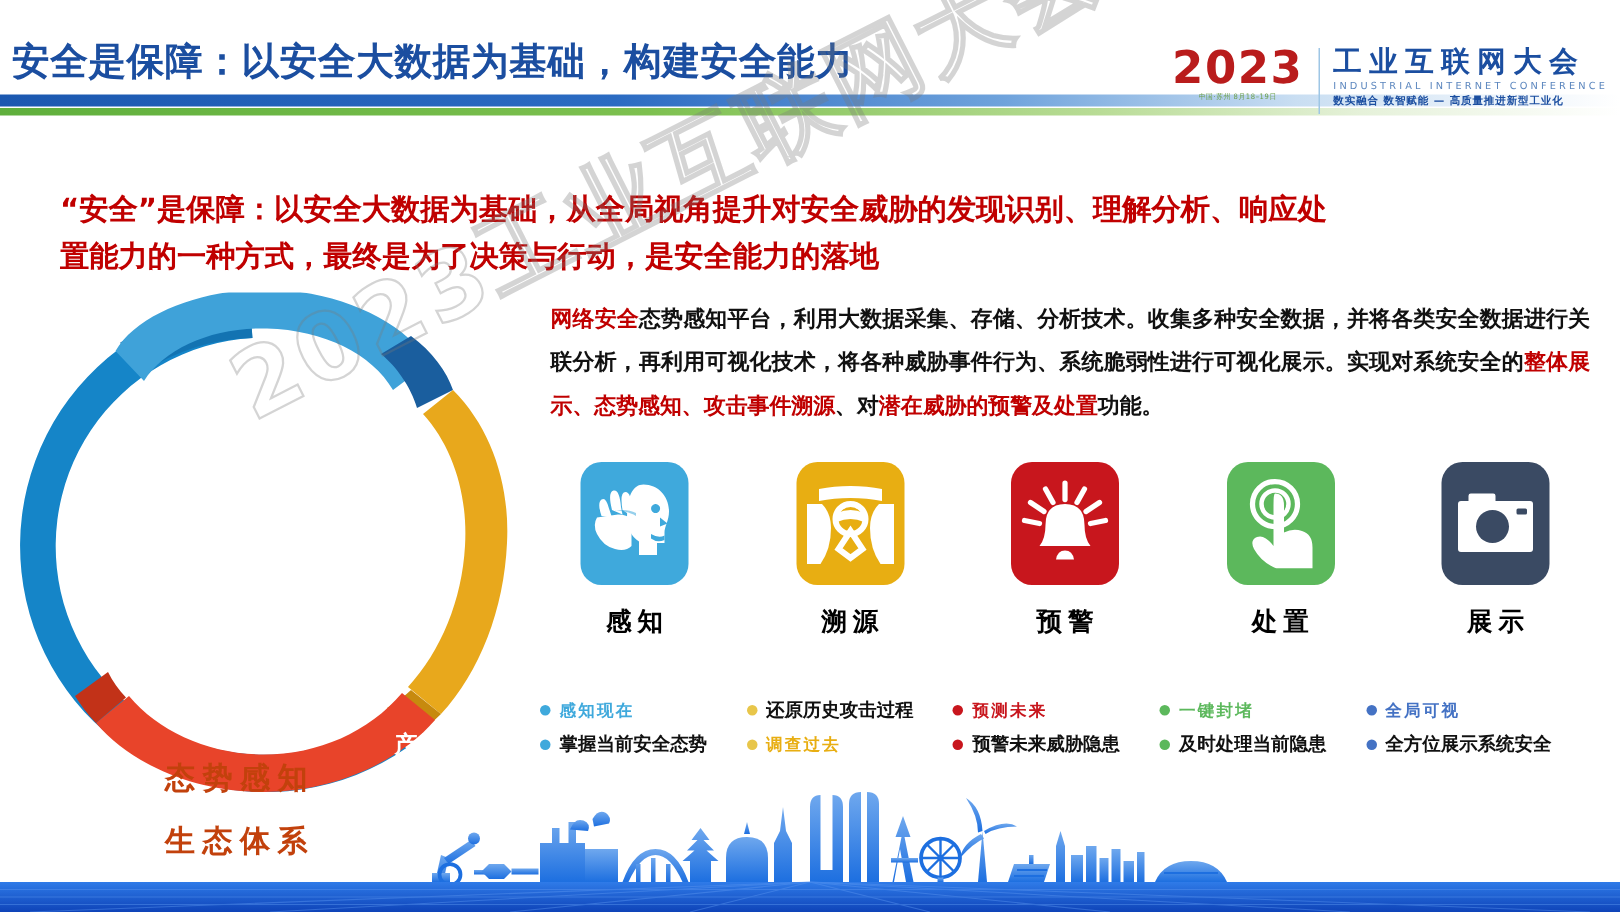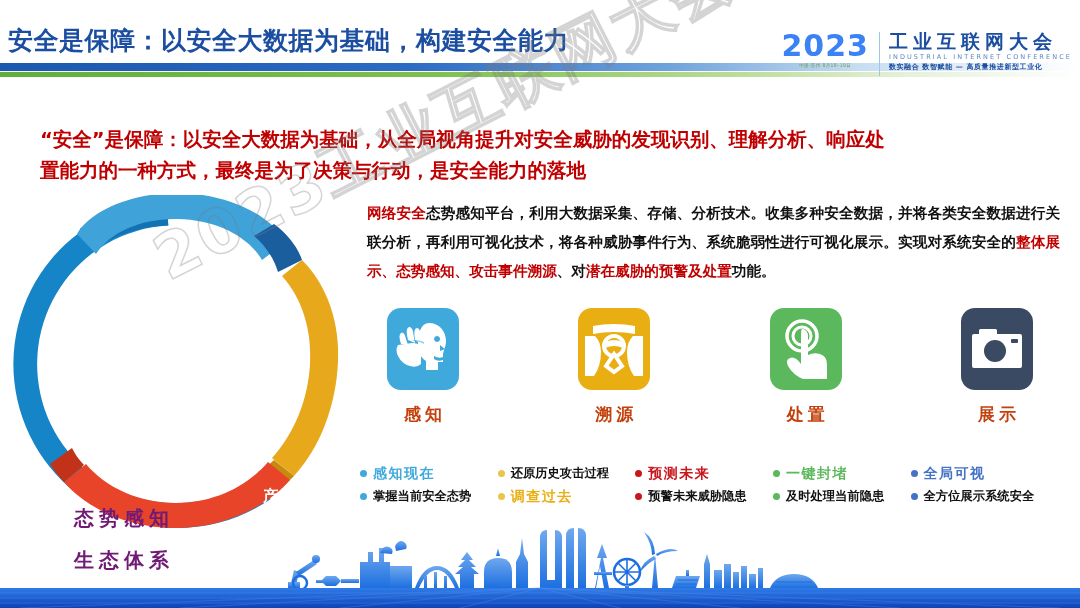--- a/index.html
+++ b/index.html
@@ -29,21 +29,21 @@
   }
   #rule-green {
     position: absolute; left: 0; top: 72px; width: 1080px; height: 5px;
     background: linear-gradient(to right, #5FAF3C 0%, #7DC04F 40%, #B9DC96 68%, #E5F1D9 84%, #ffffff 100%);
   }
 
   
   #logo { position: absolute; right: 8px; top: 30px; height: 50px; display: flex; align-items: flex-start; }
   #logo-left { position: relative; padding-right: 10px; text-align: center; }
   #logo-year {
-    font-size: 30px; font-weight: bold; color: #3b82f6;
+    font-size: 30px; font-weight: bold; color: #b91c1c;
     letter-spacing: 1px; line-height: 32px;
     font-family: "DejaVu Sans", "Liberation Sans", sans-serif;
   }
   #logo-date {
     font-size: 4.5px; color: #6A9E4A; letter-spacing: 0.4px; line-height: 8px;
     white-space: nowrap; transform: scaleY(1.1);
   }
   #logo-sep { width: 1px; background: #9ec6e5; height: 44px; margin: 2px 9px 0 0; }
   #logo-right { text-align: left; }
   #logo-cn {
@@ -72,22 +72,22 @@
   .donut-label {
     position: absolute; font-weight: bold; color: #ffffff;
     font-size: 15.5px; letter-spacing: 3px; white-space: nowrap;
   }
   #donut-label-tech { left: 93px; top: 208px; }
   #donut-label-prod {
     left: 261px; top: 288px; letter-spacing: 0px;
     width: 18px; line-height: 26px; text-align: left;
   }
   #donut-center {
-    position: absolute; left: 72px; top: 302px; width: 200px;
-    text-align: left; color: #701a75; font-weight: bold;
+    position: absolute; left: 58px; top: 302px; width: 200px;
+    text-align: center; color: #c2410c; font-weight: bold;
     font-size: 20px; letter-spacing: 5px; line-height: 42px;
   }
 
   
   #body-para {
     position: absolute; left: 367px; top: 198px; width: 693px;
     font-size: 14.6px; font-weight: bold; color: #111111;
     line-height: 29px; text-align: justify;
   }
   #body-para .red { color: #C00000; }
@@ -97,32 +97,32 @@
     position: absolute; left: 360px; top: 308px; width: 700px; height: 230px;
     display: flex; justify-content: space-between;
   }
   .icon-card { width: 126px; display: flex; flex-direction: column; align-items: center; }
   .icon-tile {
     width: 72px; height: 82px; border-radius: 14px;
     display: flex; align-items: center; justify-content: center;
   }
   .icon-caption {
     margin-top: 13px; font-size: 17px; font-weight: bold;
-    color: #c2410c; letter-spacing: 4px; text-indent: 4px;
+    color: #000000; letter-spacing: 4px; text-indent: 4px;
   }
 
   
   #bullets {
     position: absolute; left: 360px; top: 462px; width: 700px;
     display: flex; justify-content: space-between;
   }
   .bullet-col { width: 140px; }
   .bl-row { display: flex; align-items: center; gap: 6px; height: 23px; }
   .dot { width: 7px; height: 7px; border-radius: 50%; flex: 0 0 7px; }
-  .bl-head { font-size: 14px; font-weight: bold; letter-spacing: 1.5px; white-space: nowrap; }
+  .bl-head { font-size: 11px; font-weight: bold; letter-spacing: 1.5px; white-space: nowrap; }
   .bl-sub { font-size: 12.3px; font-weight: bold; color: #111111; white-space: nowrap; letter-spacing: 0px; font-family: Liberation Mono, monospace; }
 
   
   #footer { position: absolute; left: 0; bottom: 0; width: 1080px; height: 80px; }
   #footer svg { display: block; }
 
   
   #watermark {
     position: absolute; left: 140px; top: 225px;
     font-size: 62px; font-weight: bold;
@@ -258,20 +258,38 @@
           <path fill="#ffffff" d="M10 16 q6 6 6 16 q0 14 -7 24 l-9 0 q0 -22 0 -40 Z"></path>
           <path fill="#ffffff" d="M48 16 q-6 6 -6 16 q0 14 7 24 l9 0 q0 -22 0 -40 Z"></path>
           <path fill="#ffffff" d="M20 22 q9 -4 18 0 l0 6 q-9 -4 -18 0 Z"></path>
           <circle cx="29" cy="26" r="10" fill="none" stroke="#ffffff" stroke-width="4"></circle>
           <path fill="none" stroke="#ffffff" stroke-width="4" d="M29 34 L21 46 L29 52 L37 46 Z"></path>
         </svg>
       </div>
       <div class="icon-caption">溯源</div>
     </div>
 
+    <div class="icon-card">
+      <div class="icon-tile" style="background:#C8161D">
+        <svg width="60" height="58" viewBox="0 0 60 58">
+          <g stroke="#ffffff" stroke-width="3.5" stroke-linecap="round">
+            <line x1="30" y1="2" x2="30" y2="13"></line>
+            <line x1="17" y1="6" x2="22" y2="15"></line>
+            <line x1="43" y1="6" x2="38" y2="15"></line>
+            <line x1="7" y1="15" x2="16" y2="21"></line>
+            <line x1="53" y1="15" x2="44" y2="21"></line>
+            <line x1="3" y1="27" x2="13" y2="29"></line>
+            <line x1="57" y1="27" x2="47" y2="29"></line>
+          </g>
+          <path fill="#ffffff" d="M30 16 q13 0 13 14 q0 9 4 14 l-34 0 q4 -5 4 -14 q0 -14 13 -14 Z"></path>
+          <path fill="#ffffff" d="M30 47 q5 0 6 6 l-12 0 q1 -6 6 -6 Z"></path>
+        </svg>
+      </div>
+      <div class="icon-caption">预警</div>
+    </div>
 
     <div class="icon-card">
       <div class="icon-tile" style="background:#5CB85C">
         <svg width="58" height="60" viewBox="0 0 58 60">
           <circle cx="25" cy="17" r="15" fill="none" stroke="#ffffff" stroke-width="3.5"></circle>
           <circle cx="25" cy="17" r="9" fill="none" stroke="#ffffff" stroke-width="3"></circle>
           <path fill="#ffffff" d="M25 10 q6 0 6 8 l0 18 q6 -3 12 -1 q7 2 7 11 l0 14 l-24 0 q-10 -4 -15 -13 q-3 -6 2 -8 q5 -2 11 6 l0 -27 q0 -8 1 -8 Z"></path>
         </svg>
       </div>
       <div class="icon-caption">处置</div>

